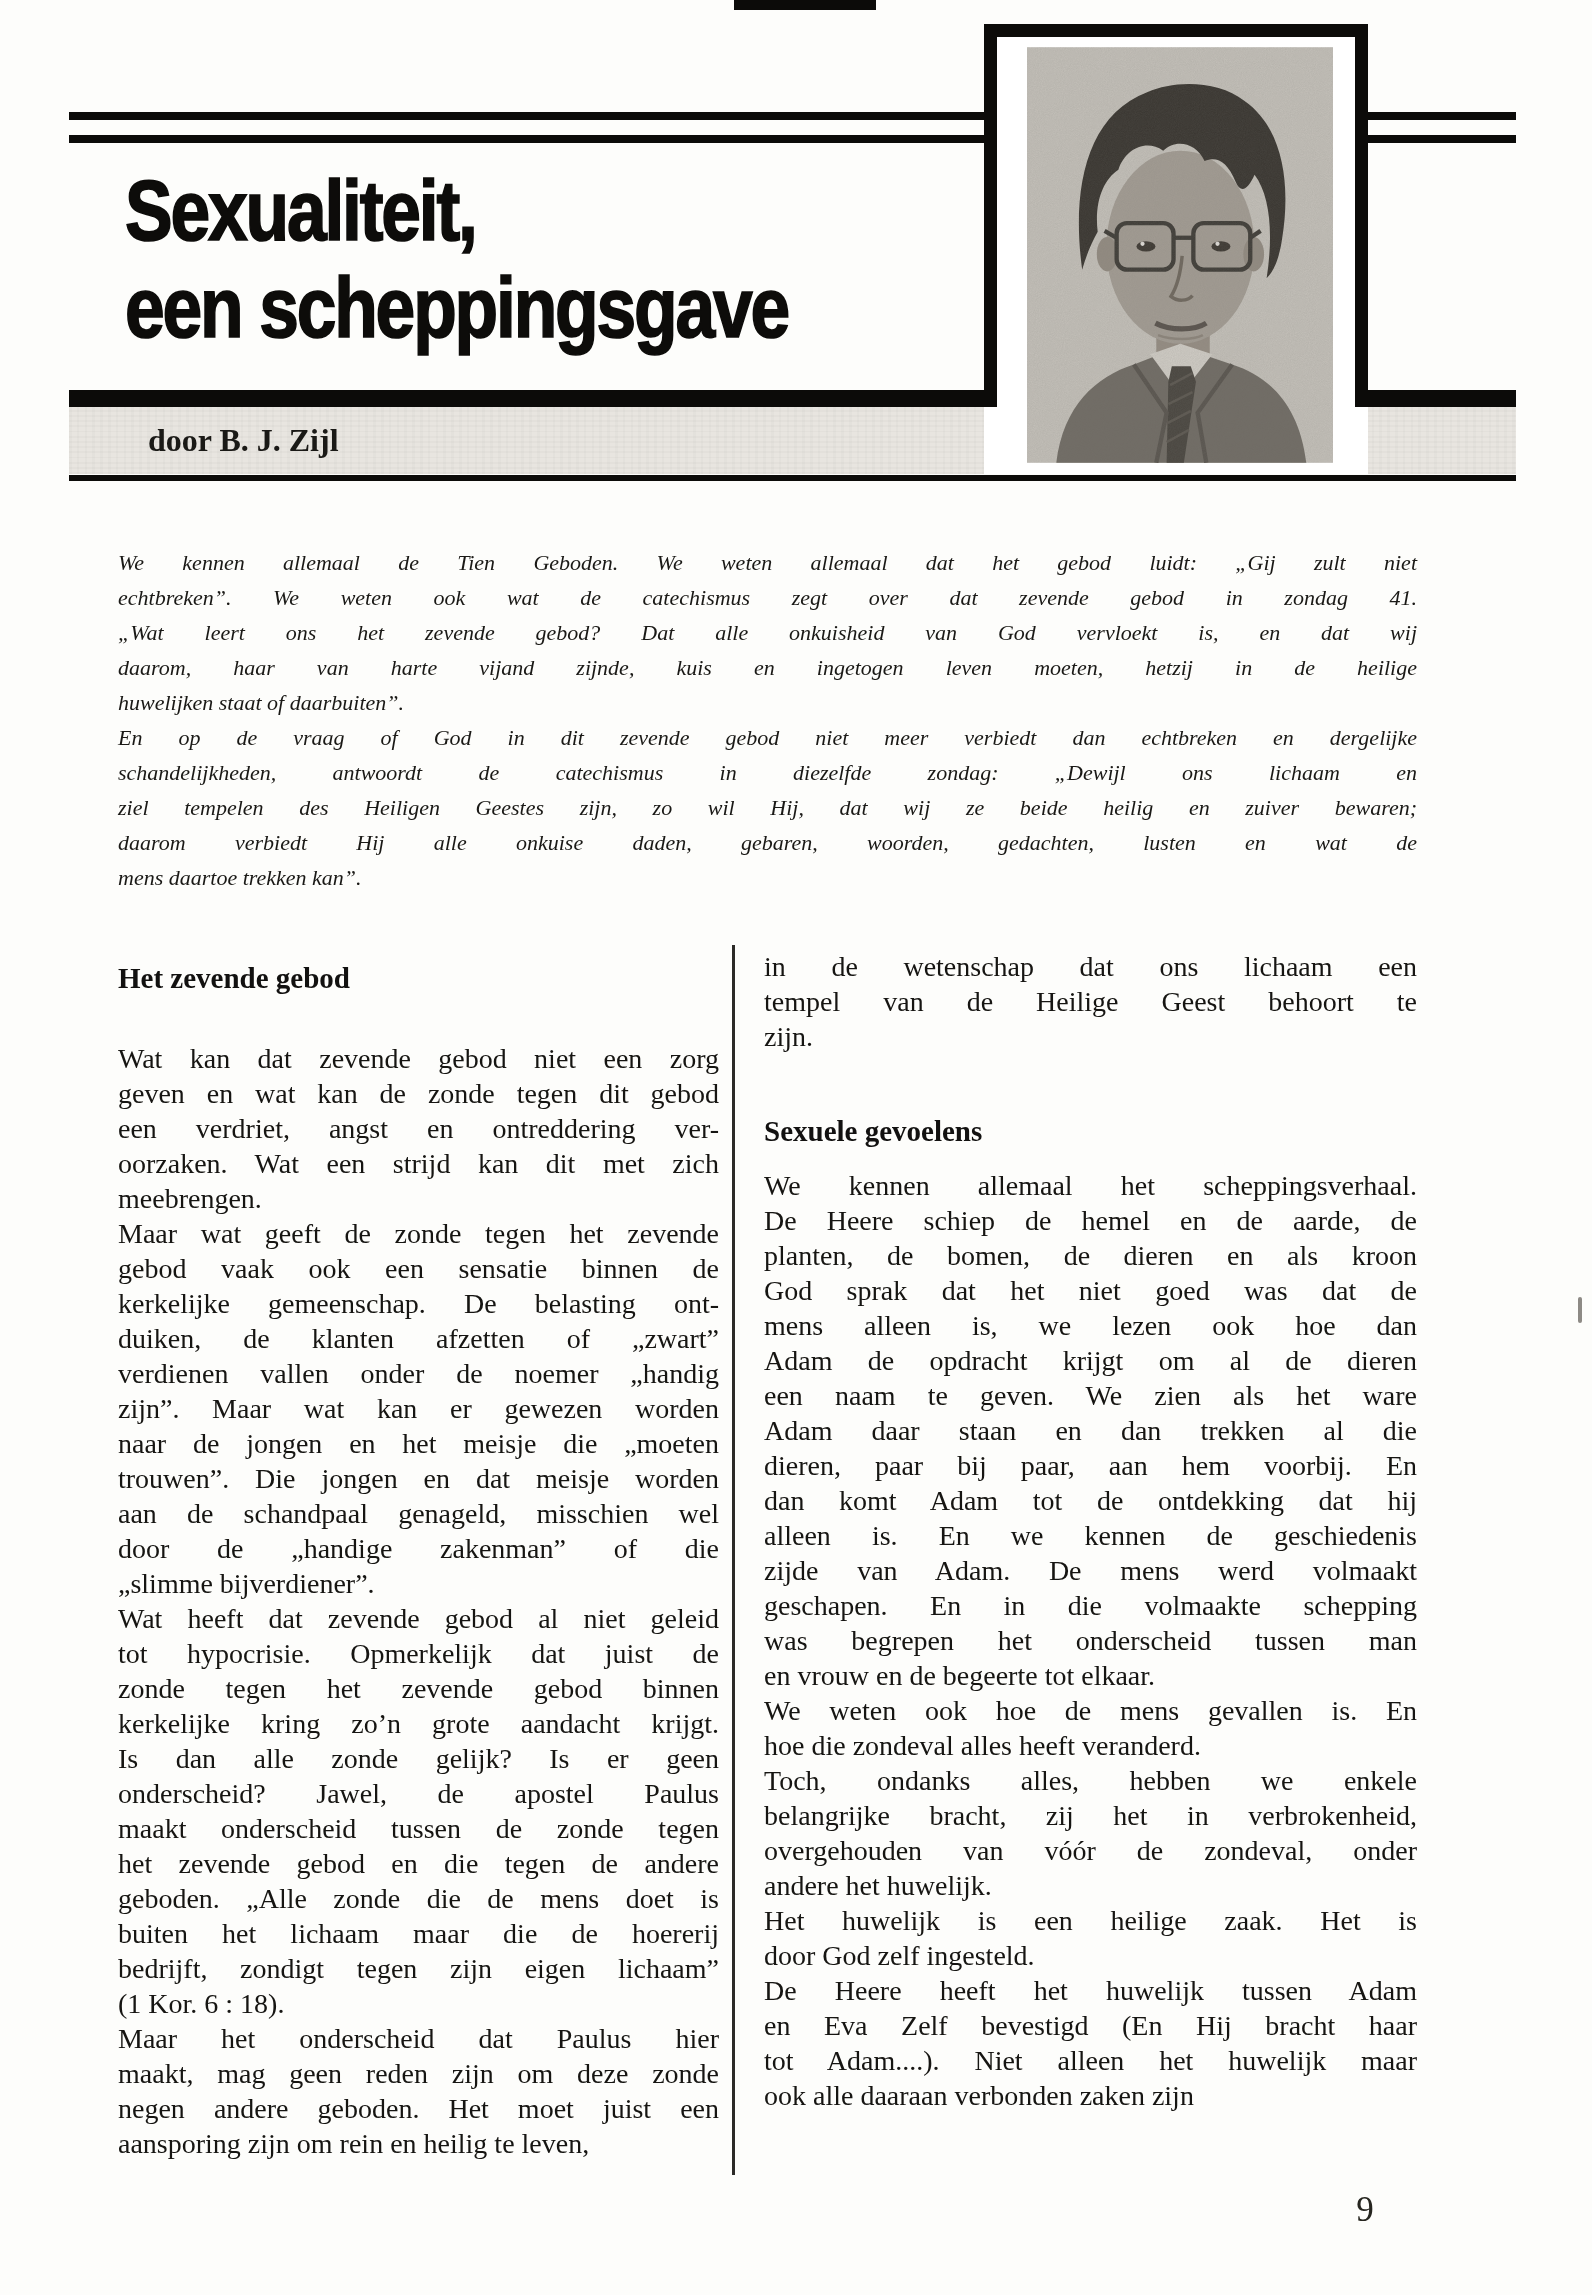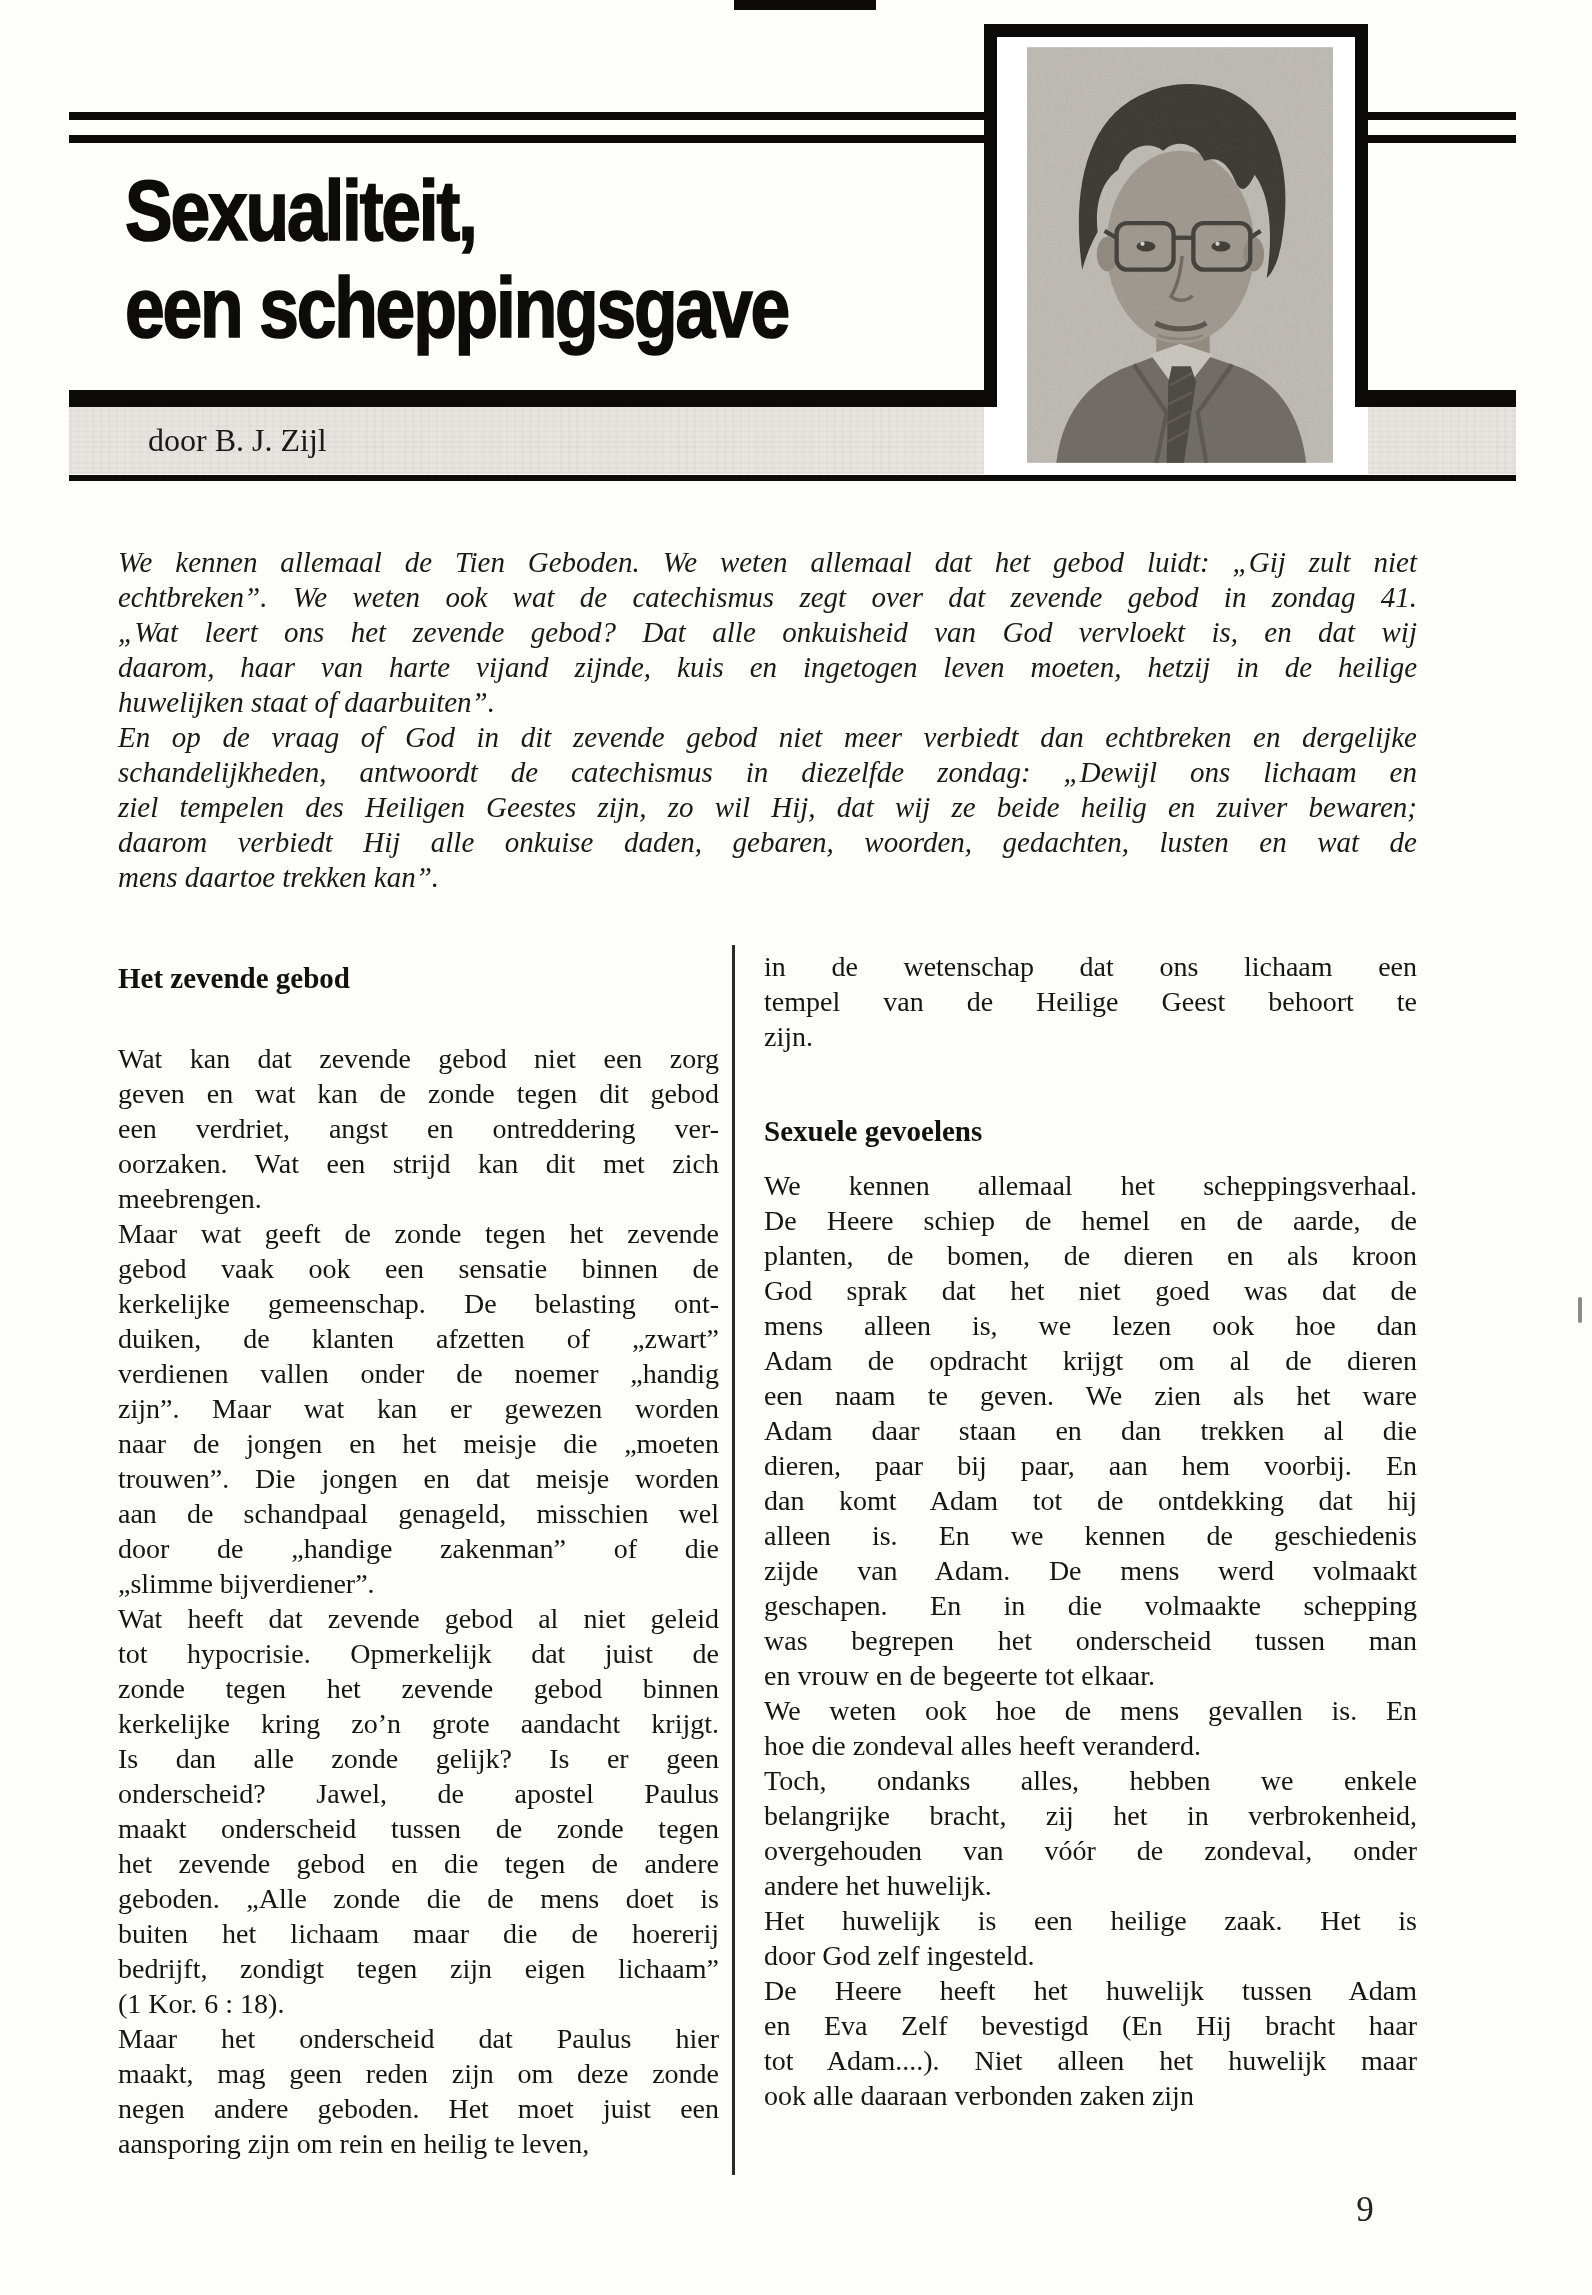--- a/index.html
+++ b/index.html
@@ -24,36 +24,36 @@
   }
   #byline-bar{left:69px;top:390px;width:1447px;height:17.3px;}
   #byline-band{
     left:69px;top:407px;width:1447px;height:67px;background:#e8e5e0;
     background-image:
       repeating-linear-gradient(0deg, rgba(0,0,0,.025) 0 1.7px, transparent 1.7px 5.2px),
       repeating-linear-gradient(90deg, rgba(0,0,0,.02) 0 2.6px, transparent 2.6px 7.8px);
   }
   #byline{
     left:79px;top:0;height:67px;line-height:67px;
-    font-size:32px;font-weight:normal;color:#1a1916;white-space:nowrap;
+    font-size:32px;font-weight:bold;color:#1a1916;white-space:nowrap;
   }
   #rule-thin{left:69px;top:475px;width:1447px;height:6px;}
 
   
   #photo-box{left:984px;top:24px;width:384px;height:450px;background:#ffffff;}
   .pb-top{left:0;top:0;width:384px;height:13px;}
   .pb-left{left:0;top:0;width:13px;height:383px;}
   .pb-right{right:0;top:0;width:13px;height:383px;}
   #photo{left:43px;top:23px;width:306px;height:416px;}
   #photo svg{display:block;}
 
   
   #intro{
     left:118px;top:545px;width:1299px;
-    font-size:29px;line-height:35px;font-style:italic;color:#1a1916;
+    font-size:22px;line-height:35px;font-style:italic;color:#1a1916;
   }
 
   
   #columns{left:118px;top:949px;width:1300px;font-size:28px;line-height:35px;}
   #left-column{left:0;top:12px;width:601px;}
   #right-column{left:646px;top:0;width:653px;}
   #column-divider{left:614px;top:-4.3px;width:2.6px;height:1230px;background:#2b2a27;}
   .col-heading{font-size:29px;font-weight:bold;color:#121110;}
   #left-column .col-heading{margin-bottom:45px;}
   #right-column .col-heading{margin-top:60px;margin-bottom:19px;}

